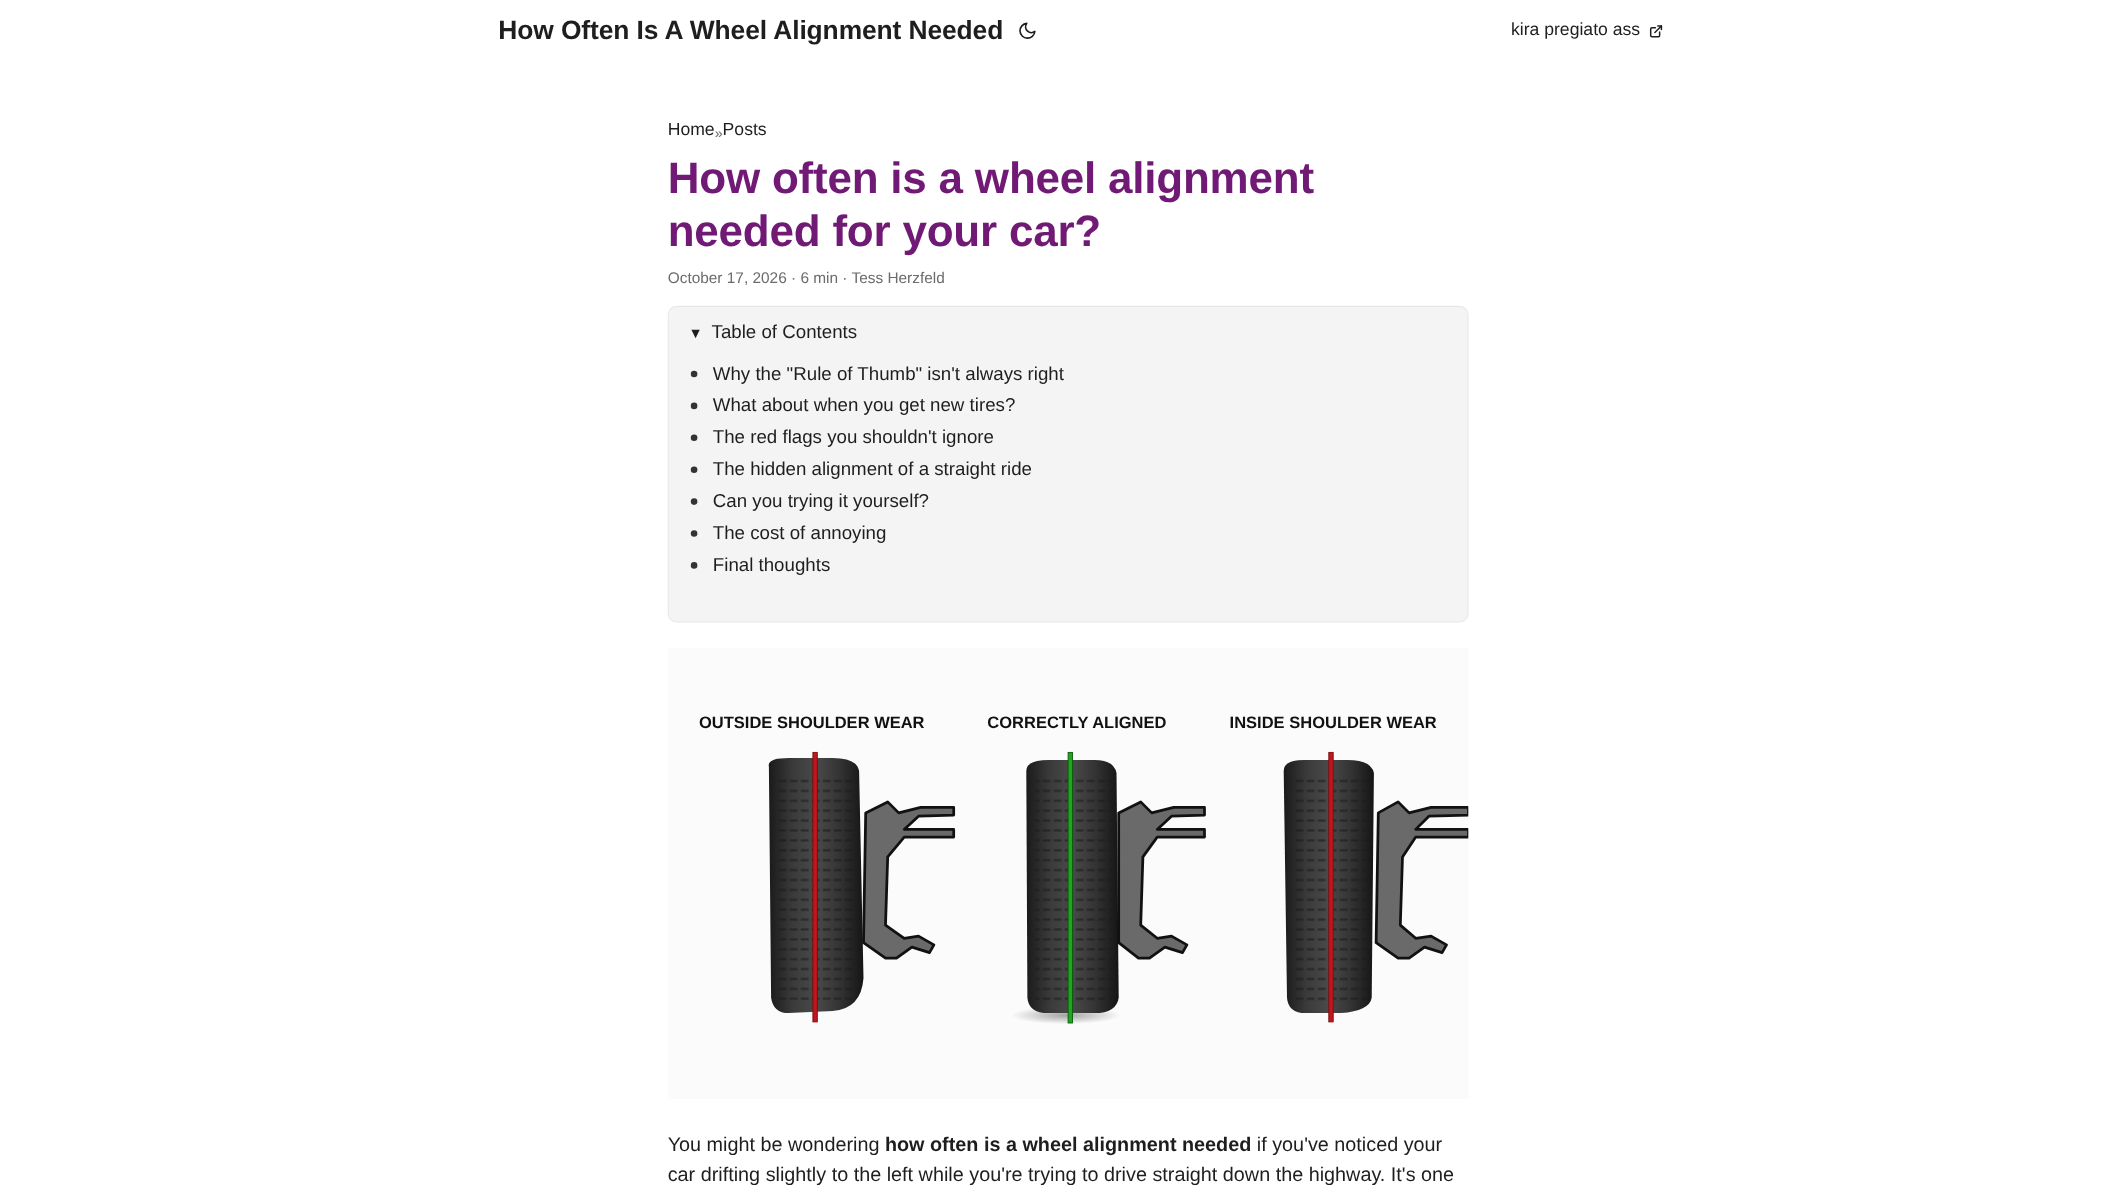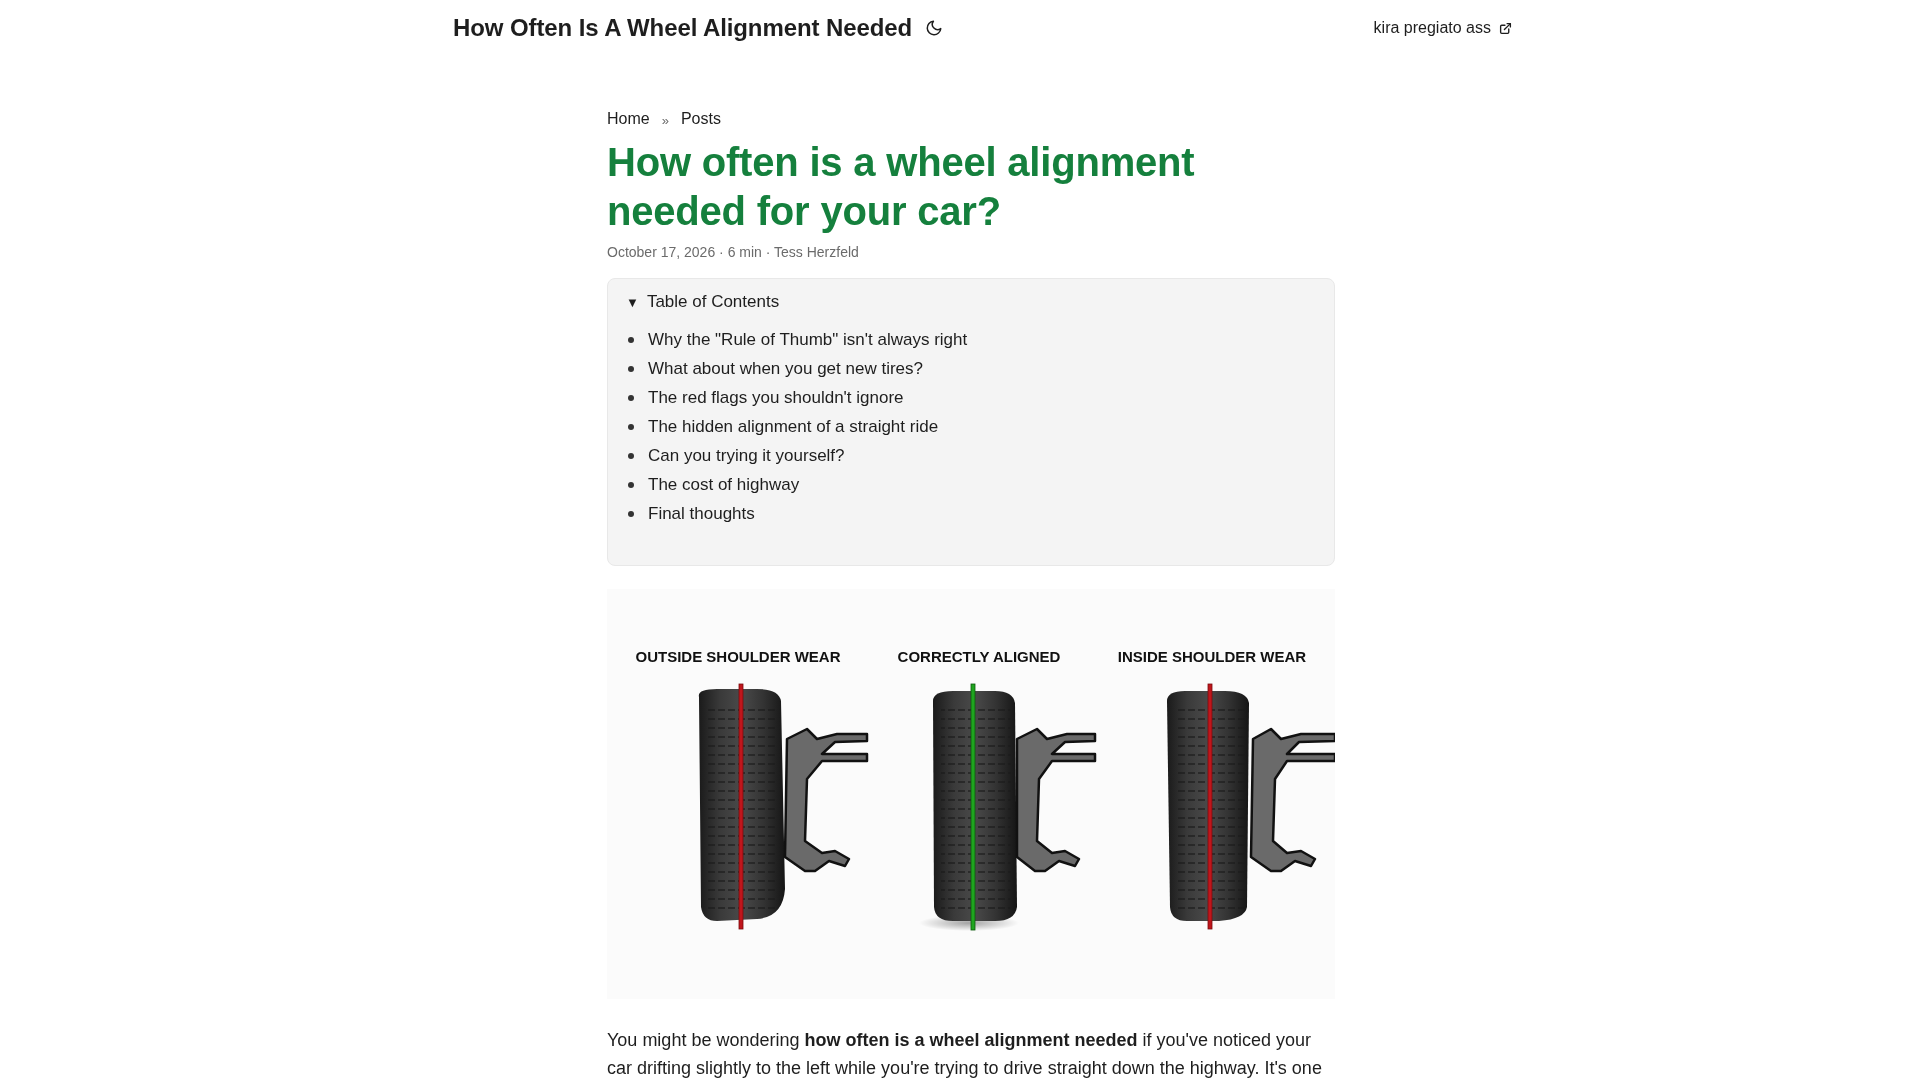--- a/index.html
+++ b/index.html
@@ -20,25 +20,25 @@
     .theme-toggle { width: 20px; height: 20px; display: inline-flex; align-items: center; justify-content: center; cursor: pointer; }
     .nav-link {
       position: absolute; right: 408px; top: 19px;
       display: flex; align-items: center; gap: 8px;
       font-size: 16px; color: #1e1e1e; text-decoration: none; white-space: nowrap;
     }
 
     .main {
       position: absolute; left: 607px; top: 110px; width: 728px;
     }
-    .breadcrumb { font-size: 16px; color: #1e1e1e; display: flex; align-items: flex-end; gap: 12px; }
+    .breadcrumb { font-size: 16px; color: #1e1e1e; display: flex; align-items: flex-end; gap: 0; }
     .breadcrumb a { color: #1e1e1e; text-decoration: none; }
     .breadcrumb .sep { font-size: 13px; color: #6b6b6b; }
     .post-title {
-      margin-top: 10px; font-size: 40px; line-height: 49px; font-weight: 700; color: #15803d;
+      margin-top: 10px; font-size: 40px; line-height: 49px; font-weight: 700; color: #701a75;
       letter-spacing: -0.2px;
     }
     .post-meta { margin-top: 8px; font-size: 14px; color: #6b6b6b; }
 
     .toc {
       position: absolute; left: 607px; top: 278px; width: 728px; height: 288px;
       background: #f4f4f4; border: 1px solid #e8e8e8; border-radius: 8px;
       padding: 12px 18px;
     }
     .toc-summary {
@@ -120,21 +120,21 @@
     <li class="toc-item">
         <span class="toc-bullet"></span>
         <a>The hidden alignment of a straight ride</a>
       </li>
     <li class="toc-item">
         <span class="toc-bullet"></span>
         <a>Can you trying it yourself?</a>
       </li>
     <li class="toc-item">
         <span class="toc-bullet"></span>
-        <a>The cost of highway</a>
+        <a>The cost of annoying</a>
       </li>
     <li class="toc-item">
         <span class="toc-bullet"></span>
         <a>Final thoughts</a>
       </li>
   </ul>
 </details>
 
 <figure class="figure">
   <svg width="728" height="410" viewBox="0 0 728 410" xmlns="http://www.w3.org/2000/svg">

